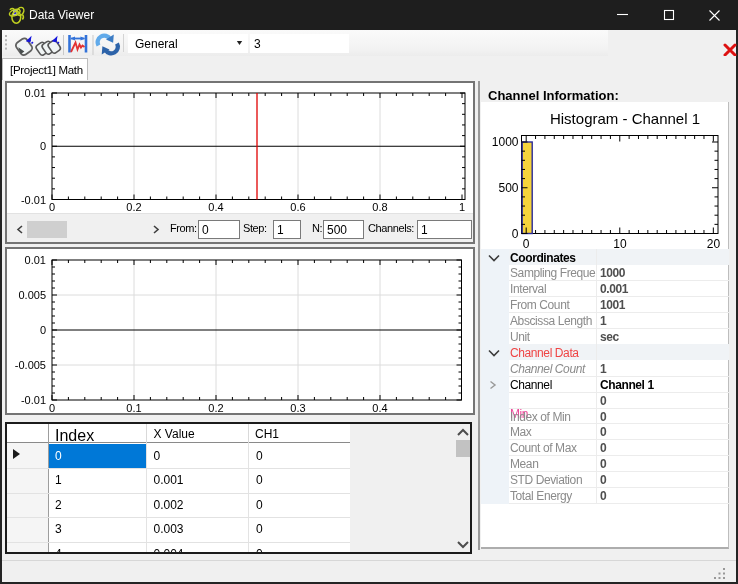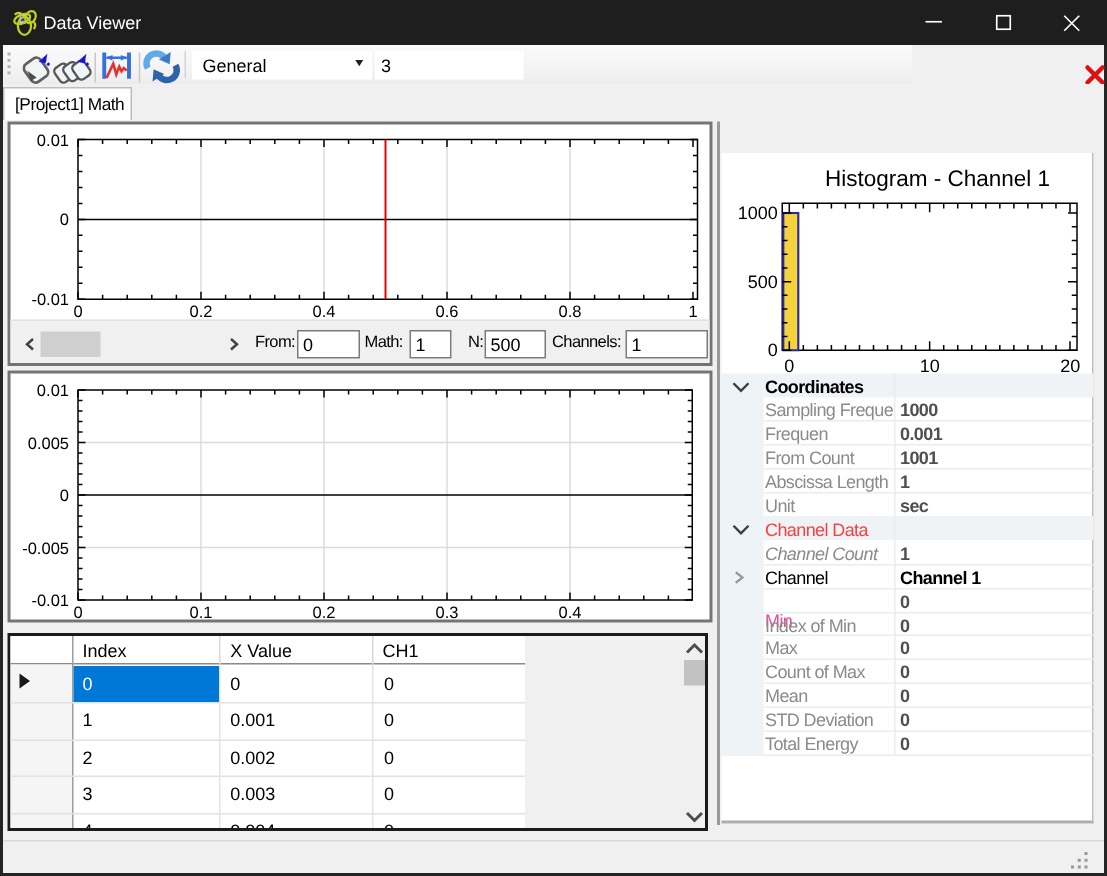--- a/index.html
+++ b/index.html
@@ -204,21 +204,21 @@
   <div class="abs" id="scrollrow">
     <svg class="abs" style="left:9px;top:11px" width="8" height="9" xmlns="http://www.w3.org/2000/svg">
         <path d="M6 1 L2 4.5 L6 8" stroke="#3f3f3f" stroke-width="1.6" fill="none"></path>
       </svg>
     <div class="abs" style="left:20px;top:7px;width:40px;height:17px;background:#cfcfcf;"></div>
     <svg class="abs" style="left:145px;top:11px" width="8" height="9" xmlns="http://www.w3.org/2000/svg">
         <path d="M2 1 L6 4.5 L2 8" stroke="#3f3f3f" stroke-width="1.6" fill="none"></path>
       </svg>
     <div class="slabel" style="left:163px;">From:</div>
     <div class="inpbox" style="left:191px;top:6px;width:42px;">0</div>
-    <div class="slabel" style="left:236px;">Math:</div>
+    <div class="slabel" style="left:236px;">Step:</div>
     <div class="inpbox" style="left:266px;top:6px;width:28px;">1</div>
     <div class="slabel" style="left:305px;">N:</div>
     <div class="inpbox" style="left:316px;top:6px;width:41px;">500</div>
     <div class="slabel" style="left:361px;">Channels:</div>
     <div class="inpbox" style="left:410px;top:6px;width:55px;">1</div>
   </div>
 </div>
 <div class="abs panel" id="chart2-panel">
   <svg id="c2" class="abs" style="left:0;top:0" width="466" height="164" xmlns="http://www.w3.org/2000/svg">
       <line x1="127" y1="11" x2="127" y2="151" stroke="#dcdcdc" stroke-width="1"></line>
@@ -331,21 +331,21 @@
       <text x="39" y="85" font-size="11" font-family="&quot;Liberation Sans&quot;,sans-serif" fill="#000" text-anchor="end">0</text>
       <text x="39" y="120" font-size="11" font-family="&quot;Liberation Sans&quot;,sans-serif" fill="#000" text-anchor="end">-0.005</text>
       <text x="39" y="155" font-size="11" font-family="&quot;Liberation Sans&quot;,sans-serif" fill="#000" text-anchor="end">-0.01</text>
     </svg>
 </div>
 <div class="abs" id="table-panel">
 
   <div class="abs" style="left:343px;top:0;width:120px;height:128px;background:#f0f0f0;"></div>
 
   <div class="abs" style="left:0;top:0;width:343px;height:19px;background:#fff;border-bottom:1px solid #8a8a8a;"></div>
-  <div class="abs" style="left:48px;top:3px;font-size:12px;text-align:right;">Index</div>
+  <div class="abs" style="left:48px;top:3px;font-size:16px;text-align:right;">Index</div>
   <div class="abs" style="left:146.5px;top:3px;font-size:12px;">X Value</div>
   <div class="abs" style="left:248px;top:3px;font-size:12px;">CH1</div>
 
   <div class="abs" style="left:0;top:19px;width:41px;height:109px;background:#f5f5f5;"></div>
   <div class="abs" style="left:41px;top:0;width:1px;height:128px;background:#9d9d9d;"></div>
 
   <div class="abs" style="left:138.5px;top:19px;width:1px;height:109px;background:#e3e3e3;"></div>
   <div class="abs" style="left:241px;top:19px;width:1px;height:109px;background:#e3e3e3;"></div>
   <div class="abs" style="left:138.5px;top:0px;width:1px;height:19px;background:#d9d9d9;"></div>
   <div class="abs" style="left:241px;top:0px;width:1px;height:19px;background:#d9d9d9;"></div>
@@ -376,20 +376,21 @@
   <div class="abs" style="left:449px;top:16px;width:14px;height:17px;background:#c2c2c2;"></div>
   <svg class="abs" style="left:449px;top:3px" width="14" height="10" xmlns="http://www.w3.org/2000/svg">
       <path d="M2 8 L7 3 L12 8" stroke="#4d4d4d" stroke-width="2" fill="none"></path>
     </svg>
   <svg class="abs" style="left:449px;top:116px" width="14" height="10" xmlns="http://www.w3.org/2000/svg">
       <path d="M2 2 L7 7 L12 2" stroke="#4d4d4d" stroke-width="2" fill="none"></path>
     </svg>
 </div>
 <div class="abs" id="rightpanel" style="left:478px;top:81px;width:258px;height:470px;">
   <div class="abs" style="left:0;top:0;width:2px;height:469px;background:#9a9a9a;"></div>
+  <div class="abs" style="left:10px;top:7px;font-size:13px;font-weight:bold;color:#000;">Channel Information:</div>
 
   <div class="abs" id="rp-white" style="left:3px;top:21px;width:248px;height:447px;background:#fff;border-bottom:2px solid #adadad;border-right:1px solid #bdbdbd;">
     <svg id="hist" class="abs" style="left:0;top:0" width="248" height="147" xmlns="http://www.w3.org/2000/svg">
         <text x="144" y="22" font-size="15" font-family="&quot;Liberation Sans&quot;,sans-serif" fill="#000" text-anchor="middle">Histogram - Channel 1</text>
         <rect x="40.5" y="33.5" width="196.5" height="98" fill="none" stroke="#000" stroke-width="1"></rect>
         <rect x="41.2" y="40" width="10" height="91.5" fill="#f5d33c" stroke="#2a2a9a" stroke-width="1.4"></rect>
         <line x1="45.2" y1="33.5" x2="45.2" y2="39.5" stroke="#000" stroke-width="1"></line>
         <line x1="45.2" y1="131.5" x2="45.2" y2="125.5" stroke="#000" stroke-width="1"></line>
         <line x1="54.557" y1="33.5" x2="54.557" y2="37" stroke="#000" stroke-width="1"></line>
         <line x1="54.557" y1="131.5" x2="54.557" y2="128" stroke="#000" stroke-width="1"></line>
@@ -463,21 +464,21 @@
     <div class="abs" id="pgrid" style="left:0;top:147px;width:248px;height:255px;font-size:12px;letter-spacing:-0.4px;">
         <div style="position:absolute;left:0;top:0;width:28px;height:255.4px;background:#eef3f8;"></div>
         <div style="position:absolute;left:28px;top:0.0px;width:220px;height:15.9px;background:#f0f3f6;"></div>
         <div style="position:absolute;left:6px;top:3px;width:14px;height:10px;"><svg width="14" height="10">
             <path d="M2 2.5 L7 7.5 L12 2.5" stroke="#3c3c3c" stroke-width="1.6" fill="none"></path>
           </svg></div>
         <div style="position:absolute;left:29px;top:1.5px;font-weight:bold;color:#000;">Coordinates</div>
         <div style="position:absolute;left:29px;top:17.4px;width:86px;height:15.9px;overflow:hidden;white-space:nowrap;color:#8b8b8b;">Sampling Frequen</div>
         <div style="position:absolute;left:119px;top:17.4px;font-weight:bold;color:#4f4f4f;">1000</div>
         <div style="position:absolute;left:28px;top:31.3px;width:220px;height:1px;background:#ececec;"></div>
-        <div style="position:absolute;left:29px;top:33.3px;width:86px;height:15.9px;overflow:hidden;white-space:nowrap;color:#8b8b8b;">Frequen</div>
+        <div style="position:absolute;left:29px;top:33.3px;width:86px;height:15.9px;overflow:hidden;white-space:nowrap;color:#8b8b8b;">Interval</div>
         <div style="position:absolute;left:119px;top:33.3px;font-weight:bold;color:#4f4f4f;">0.001</div>
         <div style="position:absolute;left:28px;top:47.2px;width:220px;height:1px;background:#ececec;"></div>
         <div style="position:absolute;left:29px;top:49.2px;width:86px;height:15.9px;overflow:hidden;white-space:nowrap;color:#8b8b8b;">From Count</div>
         <div style="position:absolute;left:119px;top:49.2px;font-weight:bold;color:#4f4f4f;">1001</div>
         <div style="position:absolute;left:28px;top:63.1px;width:220px;height:1px;background:#ececec;"></div>
         <div style="position:absolute;left:29px;top:65.1px;width:86px;height:15.9px;overflow:hidden;white-space:nowrap;color:#8b8b8b;">Abscissa Length</div>
         <div style="position:absolute;left:119px;top:65.1px;font-weight:bold;color:#4f4f4f;">1</div>
         <div style="position:absolute;left:28px;top:79.0px;width:220px;height:1px;background:#ececec;"></div>
         <div style="position:absolute;left:29px;top:81px;width:86px;height:15.9px;overflow:hidden;white-space:nowrap;color:#8b8b8b;">Unit</div>
         <div style="position:absolute;left:119px;top:81px;font-weight:bold;color:#4f4f4f;">sec</div>

